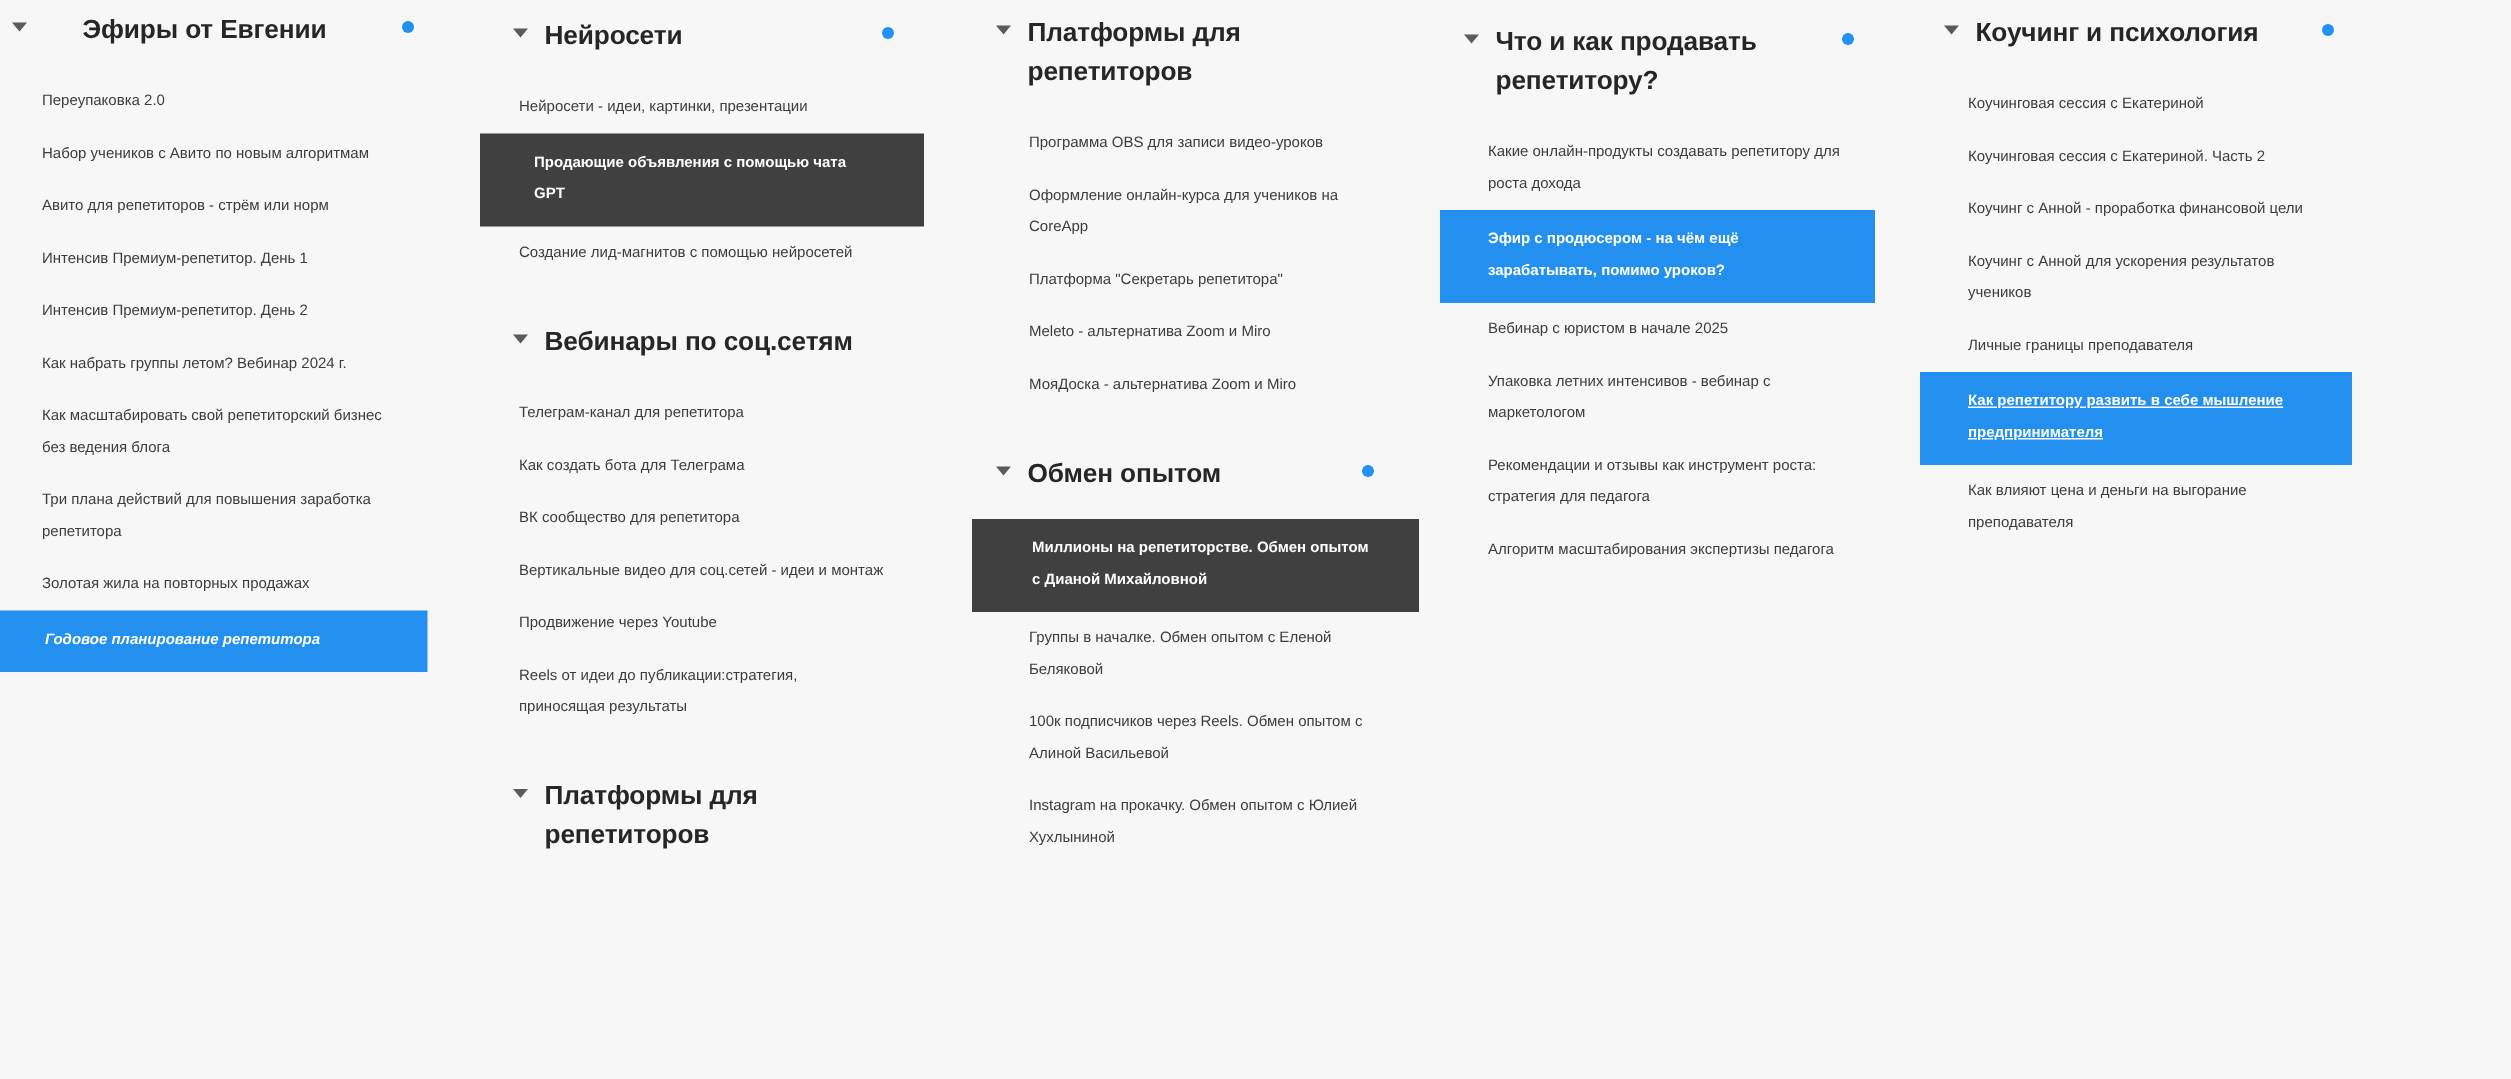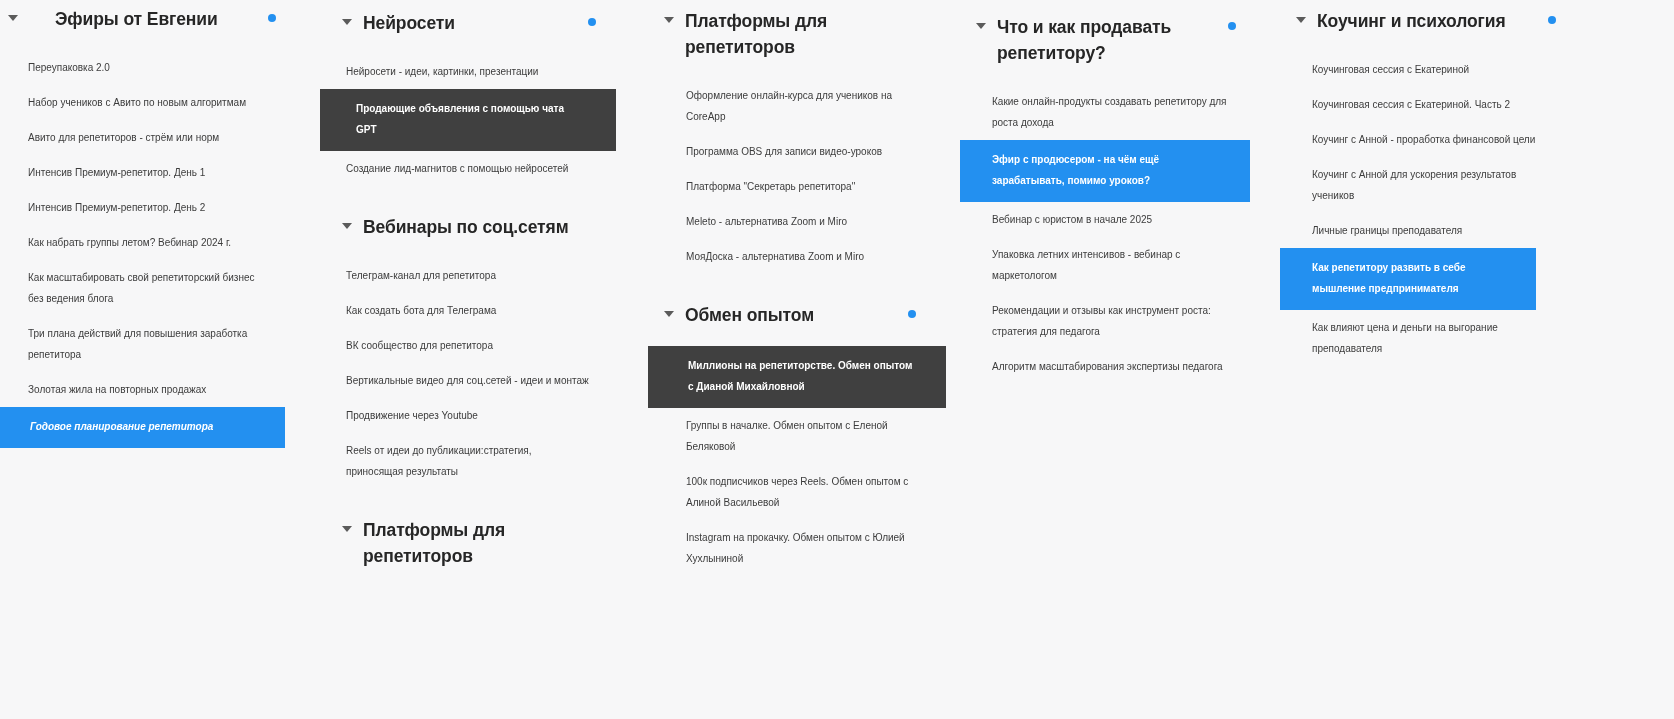--- a/index.html
+++ b/index.html
@@ -100,21 +100,21 @@
   .col3 .group-header { padding-left: 24px; }
   .col3 .item { padding-left: 46px; }
   .col3 .item.selected { margin-left: 8px; padding-left: 40px; width: 298px; }
 
   .col4 .group-header { padding-left: 16px; }
   .col4 .item { padding-left: 32px; }
   .col4 .item.selected { margin-left: 0px; padding-left: 32px; width: 290px; }
 
   .col5 .group-header { padding-left: 16px; }
   .col5 .item { padding-left: 32px; }
-  .col5 .item.selected { margin-left: 0px; padding-left: 32px; width: 256px; }
+  .col5 .item.selected { margin-left: 0px; padding-left: 32px; width: 288px; text-decoration: underline; }
   .spacer-22 { height: 22px; }
 </style>
 </head>
 <body style="background: rgb(247, 247, 248);">
 
 <div id="board">
     <div class="column col1" style="padding-top: 0px;">
       <div class="group">
         <div class="group-header">
           <span class="caret"></span>
@@ -171,22 +171,22 @@
         </div>
       </div>
     </div>
     <div class="column col3" style="padding-top: 2px;">
       <div class="group">
         <div class="group-header">
           <span class="caret"></span>
           <span class="group-title">Платформы для репетиторов</span>
         </div>
         <div class="items">
+          <div class="item">Программа OBS для записи видео-уроков</div>
           <div class="item">Оформление онлайн-курса для учеников на CoreApp</div>
-          <div class="item">Программа OBS для записи видео-уроков</div>
           <div class="item">Платформа "Секретарь репетитора"</div>
           <div class="item">Meleto - альтернатива Zoom и Miro</div>
           <div class="item">МояДоска - альтернатива Zoom и Miro</div>
         </div>
       </div>
       <div class="spacer-22"></div>
       <div class="group">
         <div class="group-header">
           <span class="caret"></span>
           <span class="group-title">Обмен опытом</span>

